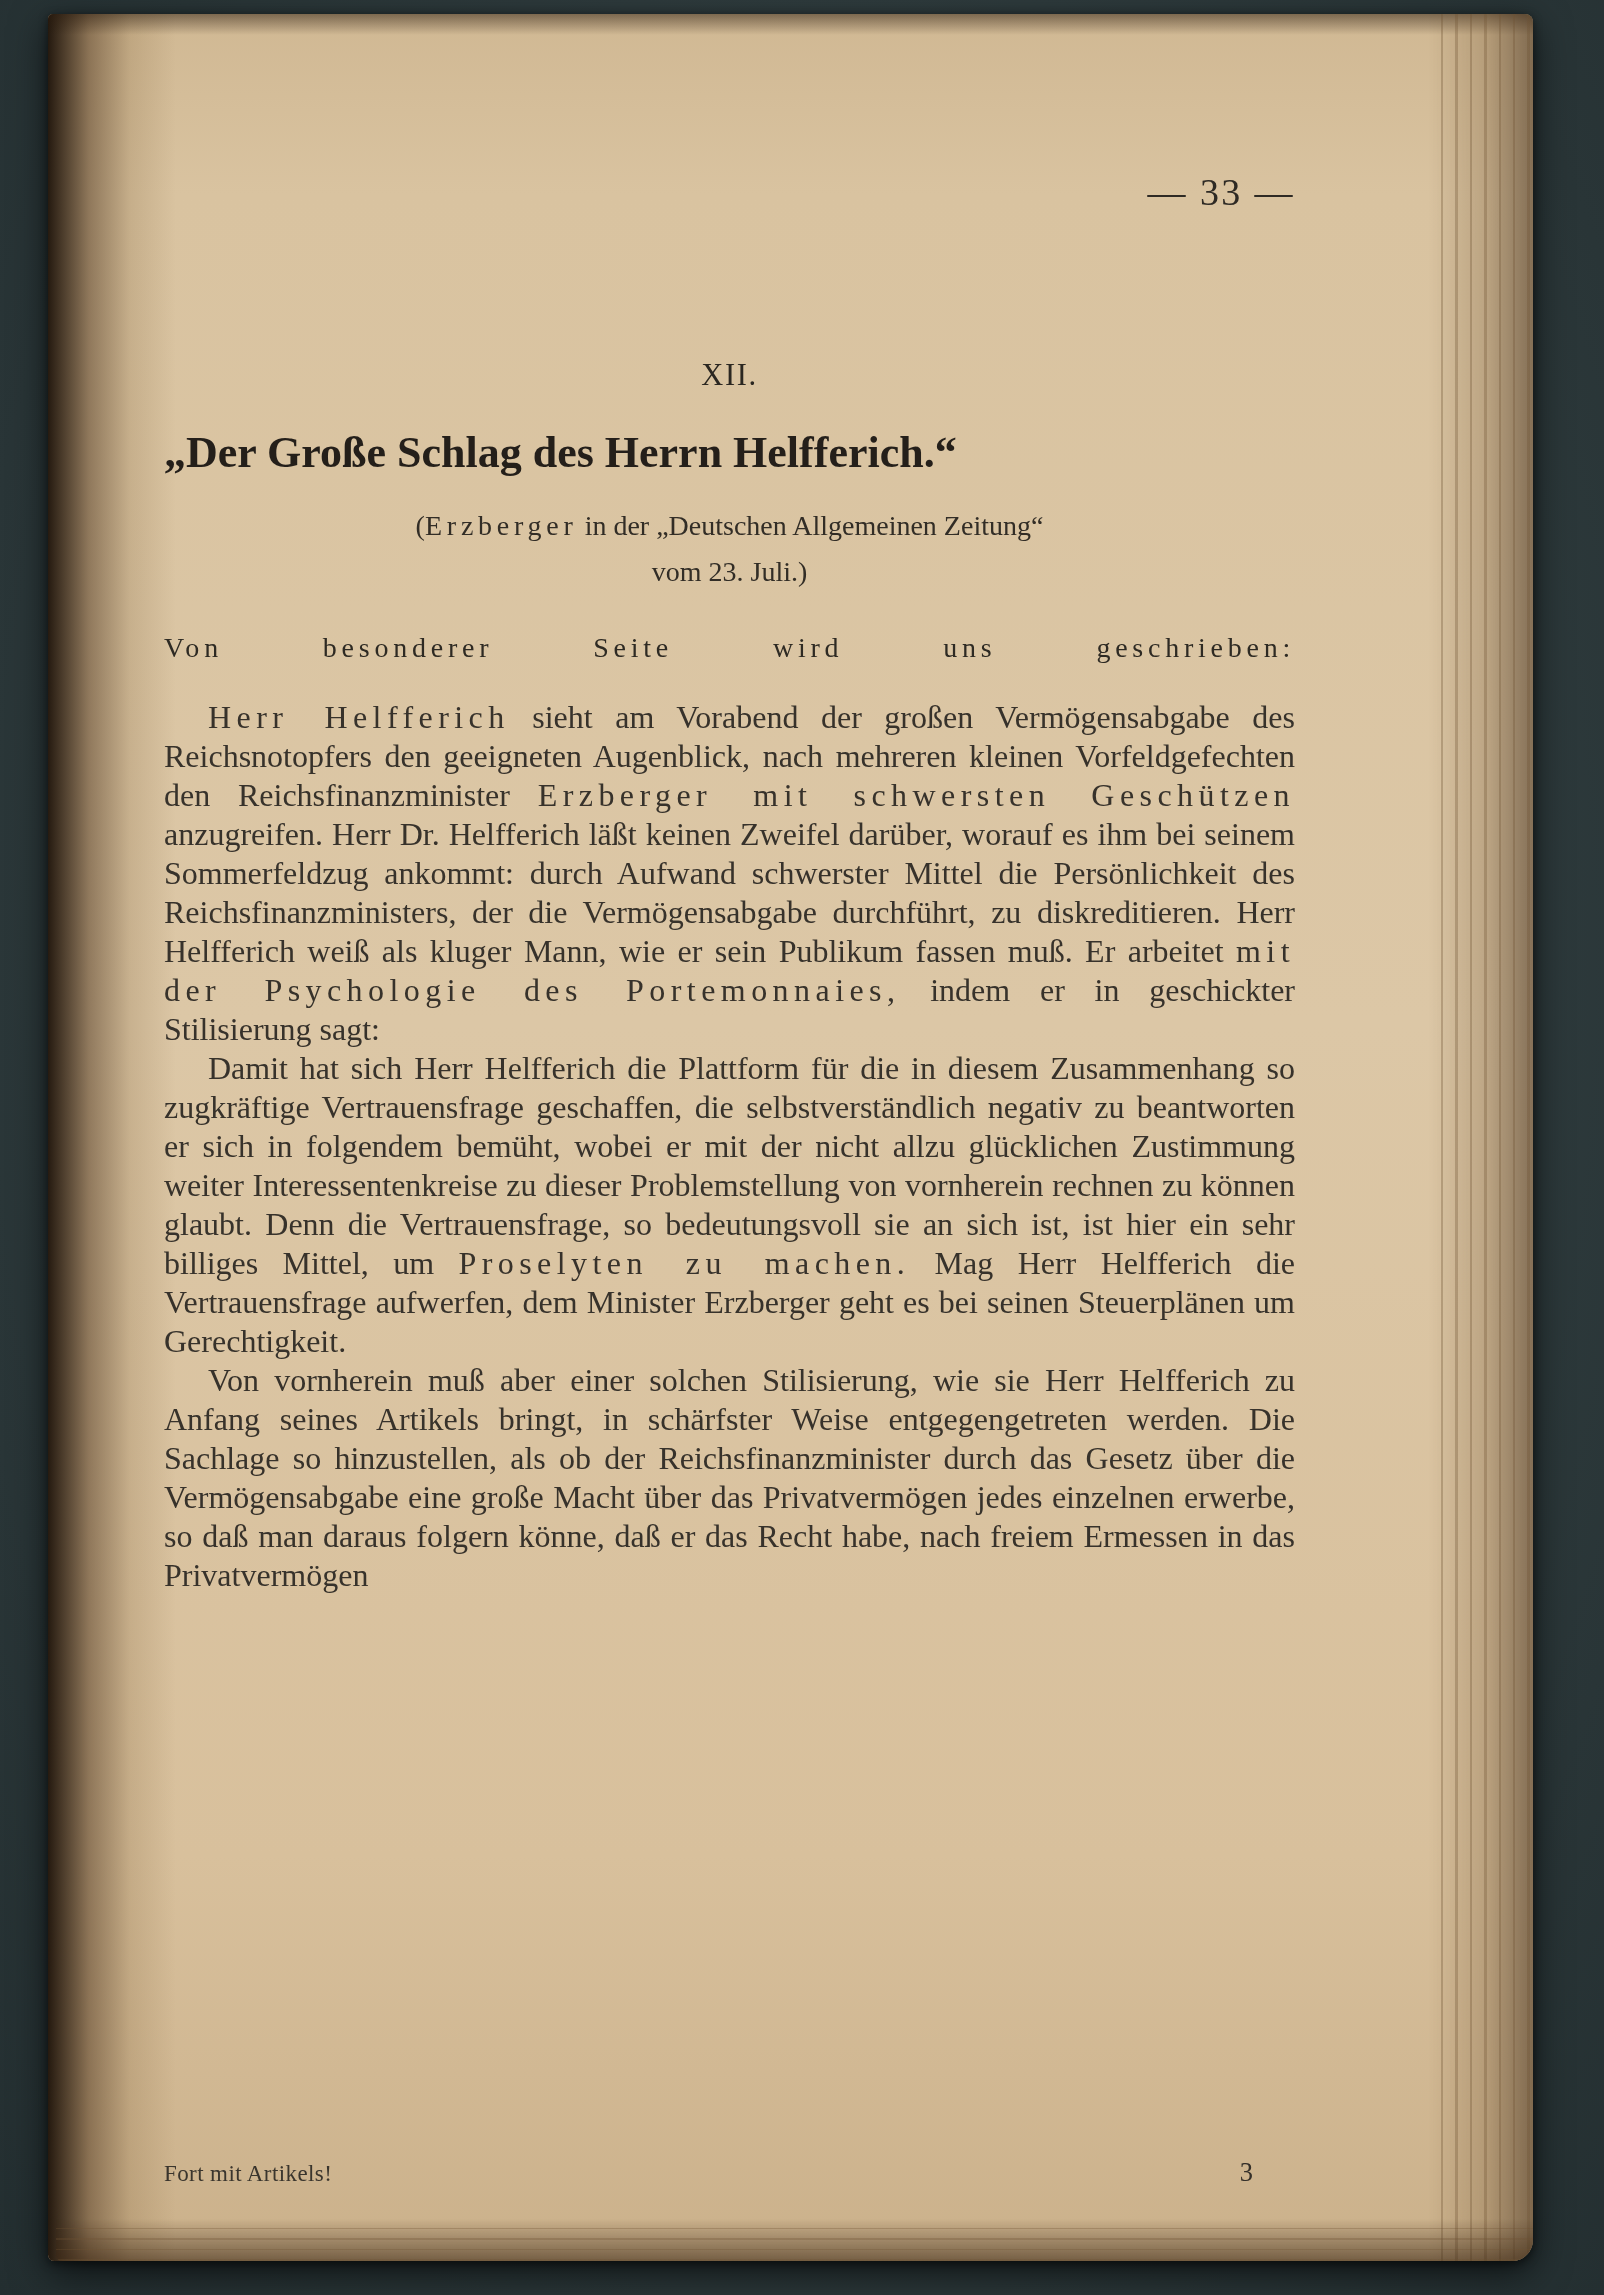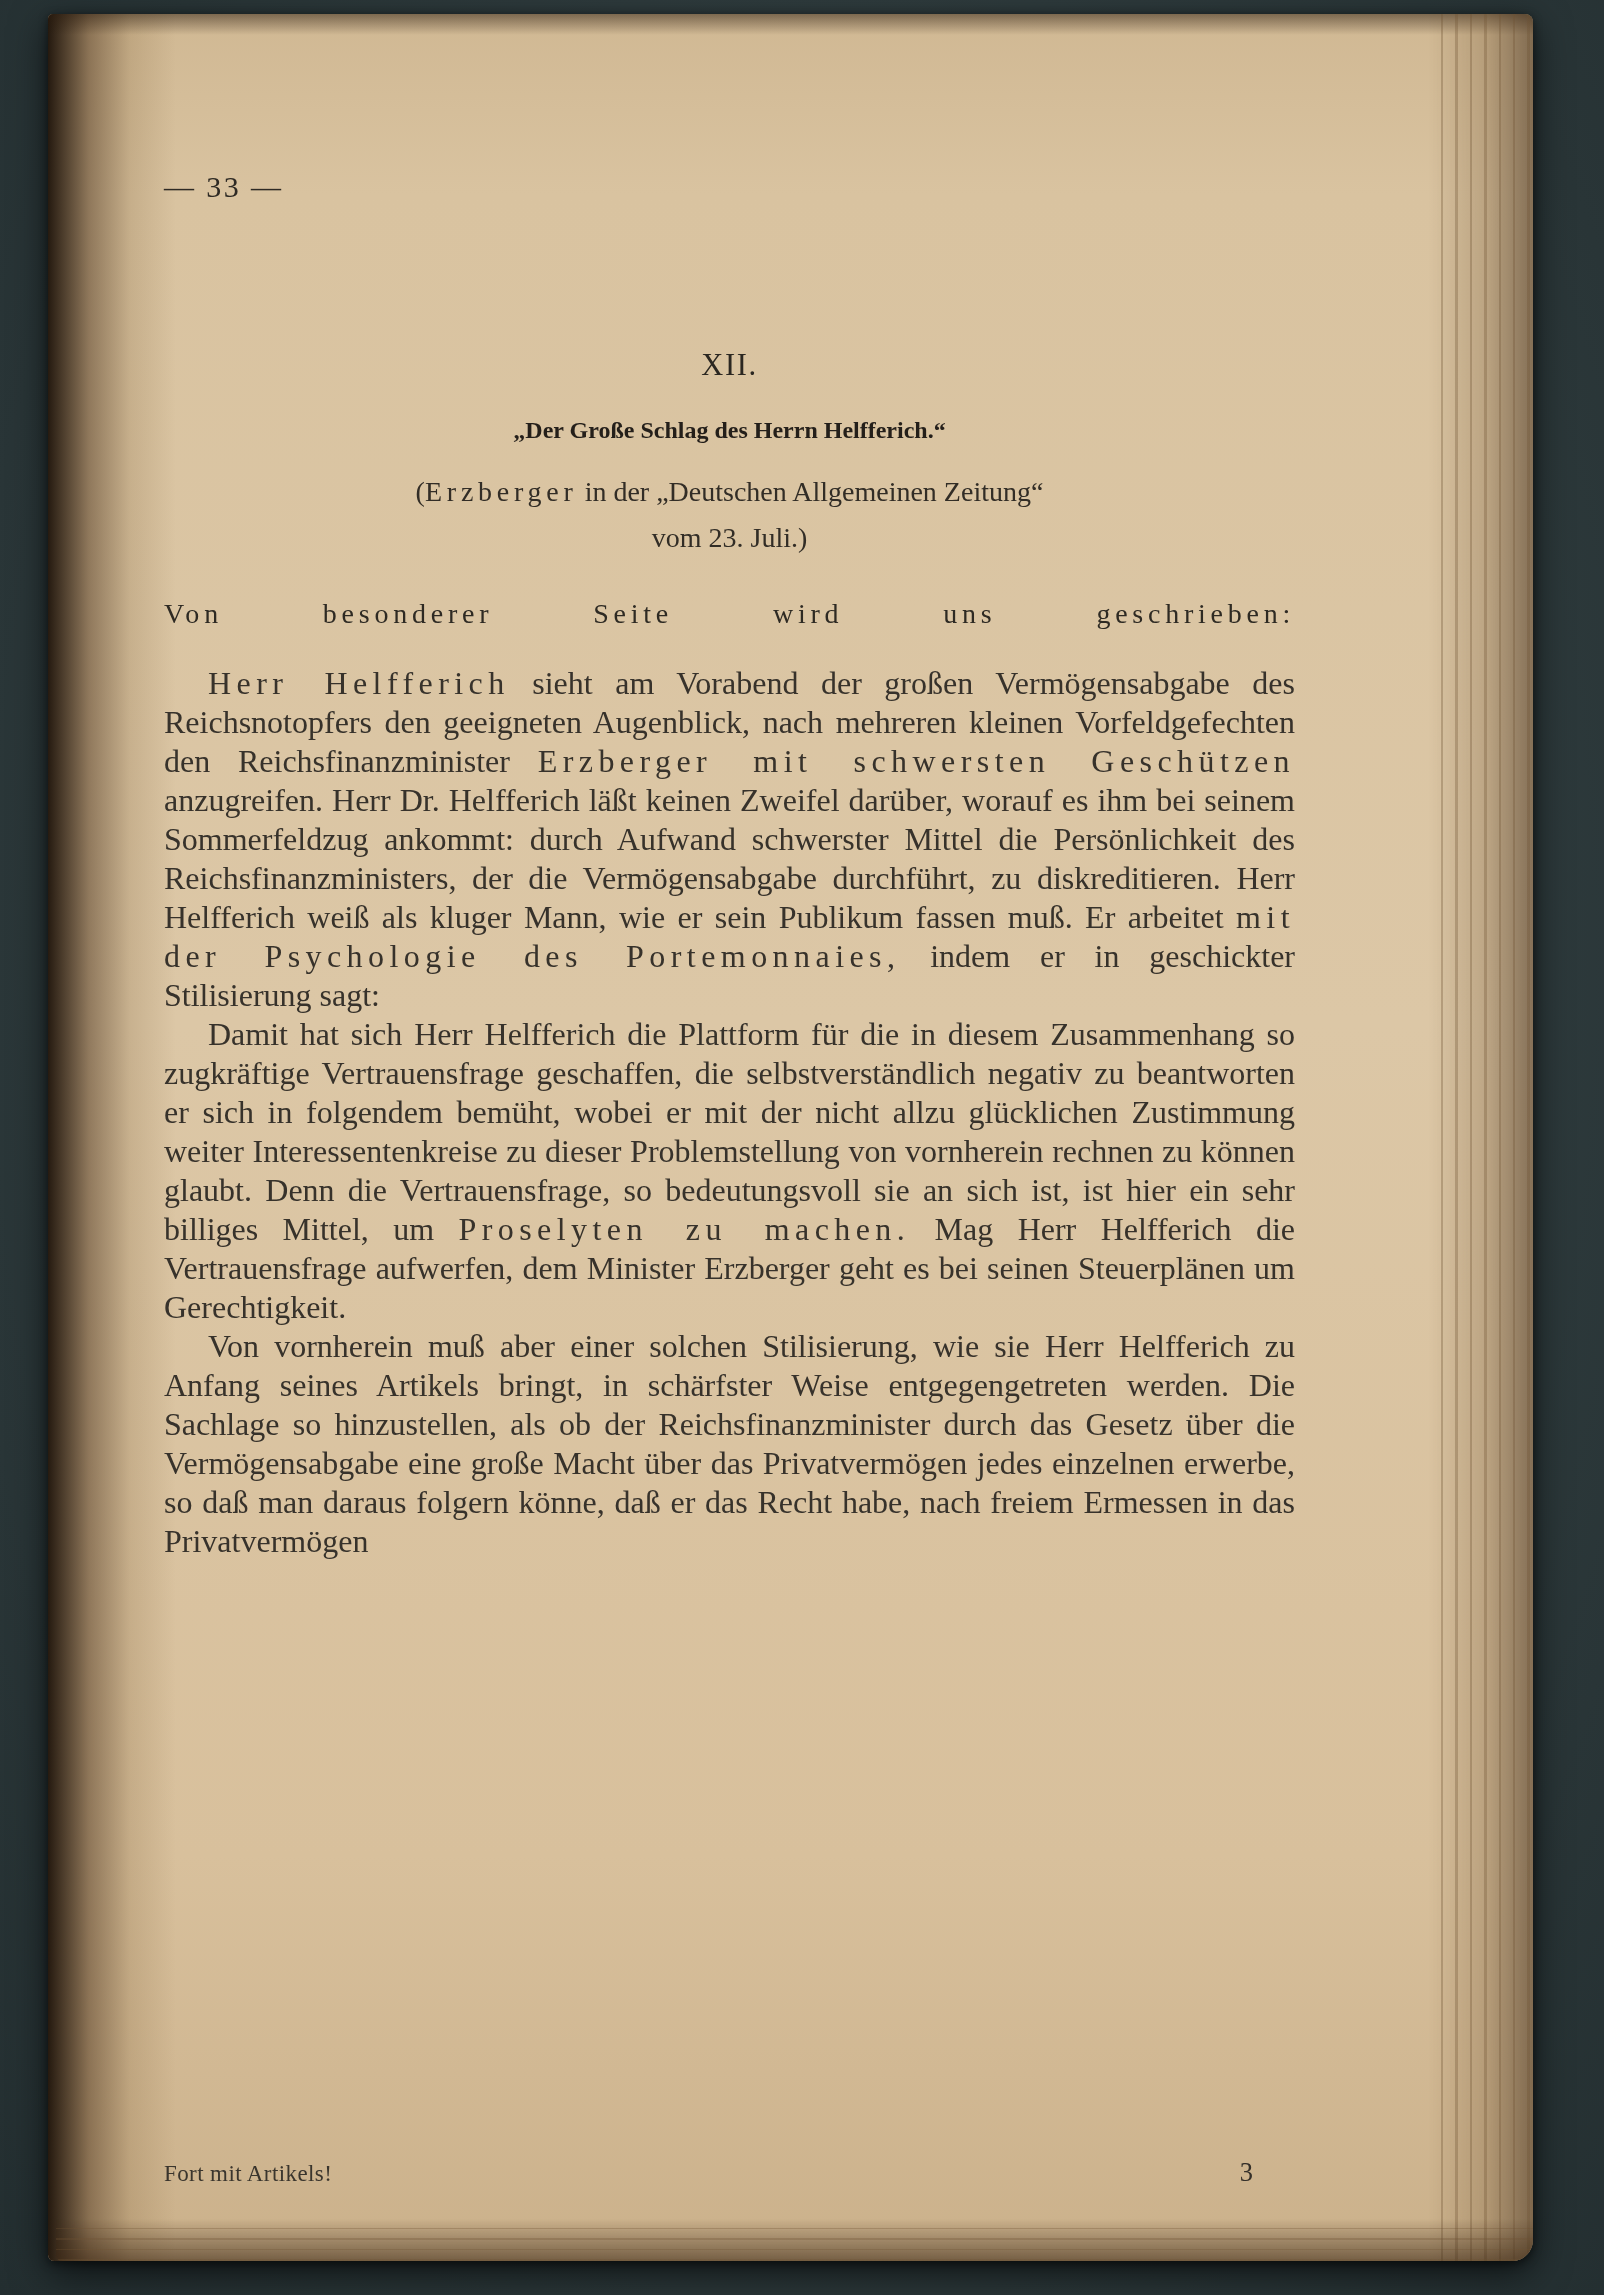--- a/index.html
+++ b/index.html
@@ -51,36 +51,36 @@
     border-radius: 0 0 21px 6.4px;
   }
   .content {
     position: absolute;
     left: 116px;
     top: 156px;
     width: 1131px;
     color: #35302a;
   }
   .pagenum {
-    text-align: left;
-    font-size: 30px;
+    text-align: right;
+    font-size: 38px;
     letter-spacing: 2.4px;
     margin: 0 0 144px 0;
     color: #2e2a24;
   }
   .chapter {
     text-align: center;
     font-size: 30.5px;
     letter-spacing: 1.6px;
     margin: 0 0 34px 0;
     color: #2b2721;
   }
   .title {
-    text-align: center;
-    font-size: 24px;
+    text-align: left;
+    font-size: 44px;
     font-weight: bold;
     margin: 0 0 29px 0;
     color: #241f1a;
   }
   .sub {
     text-align: center;
     font-size: 28px;
     line-height: 38px;
     margin: 8px;
     color: #322d26;

